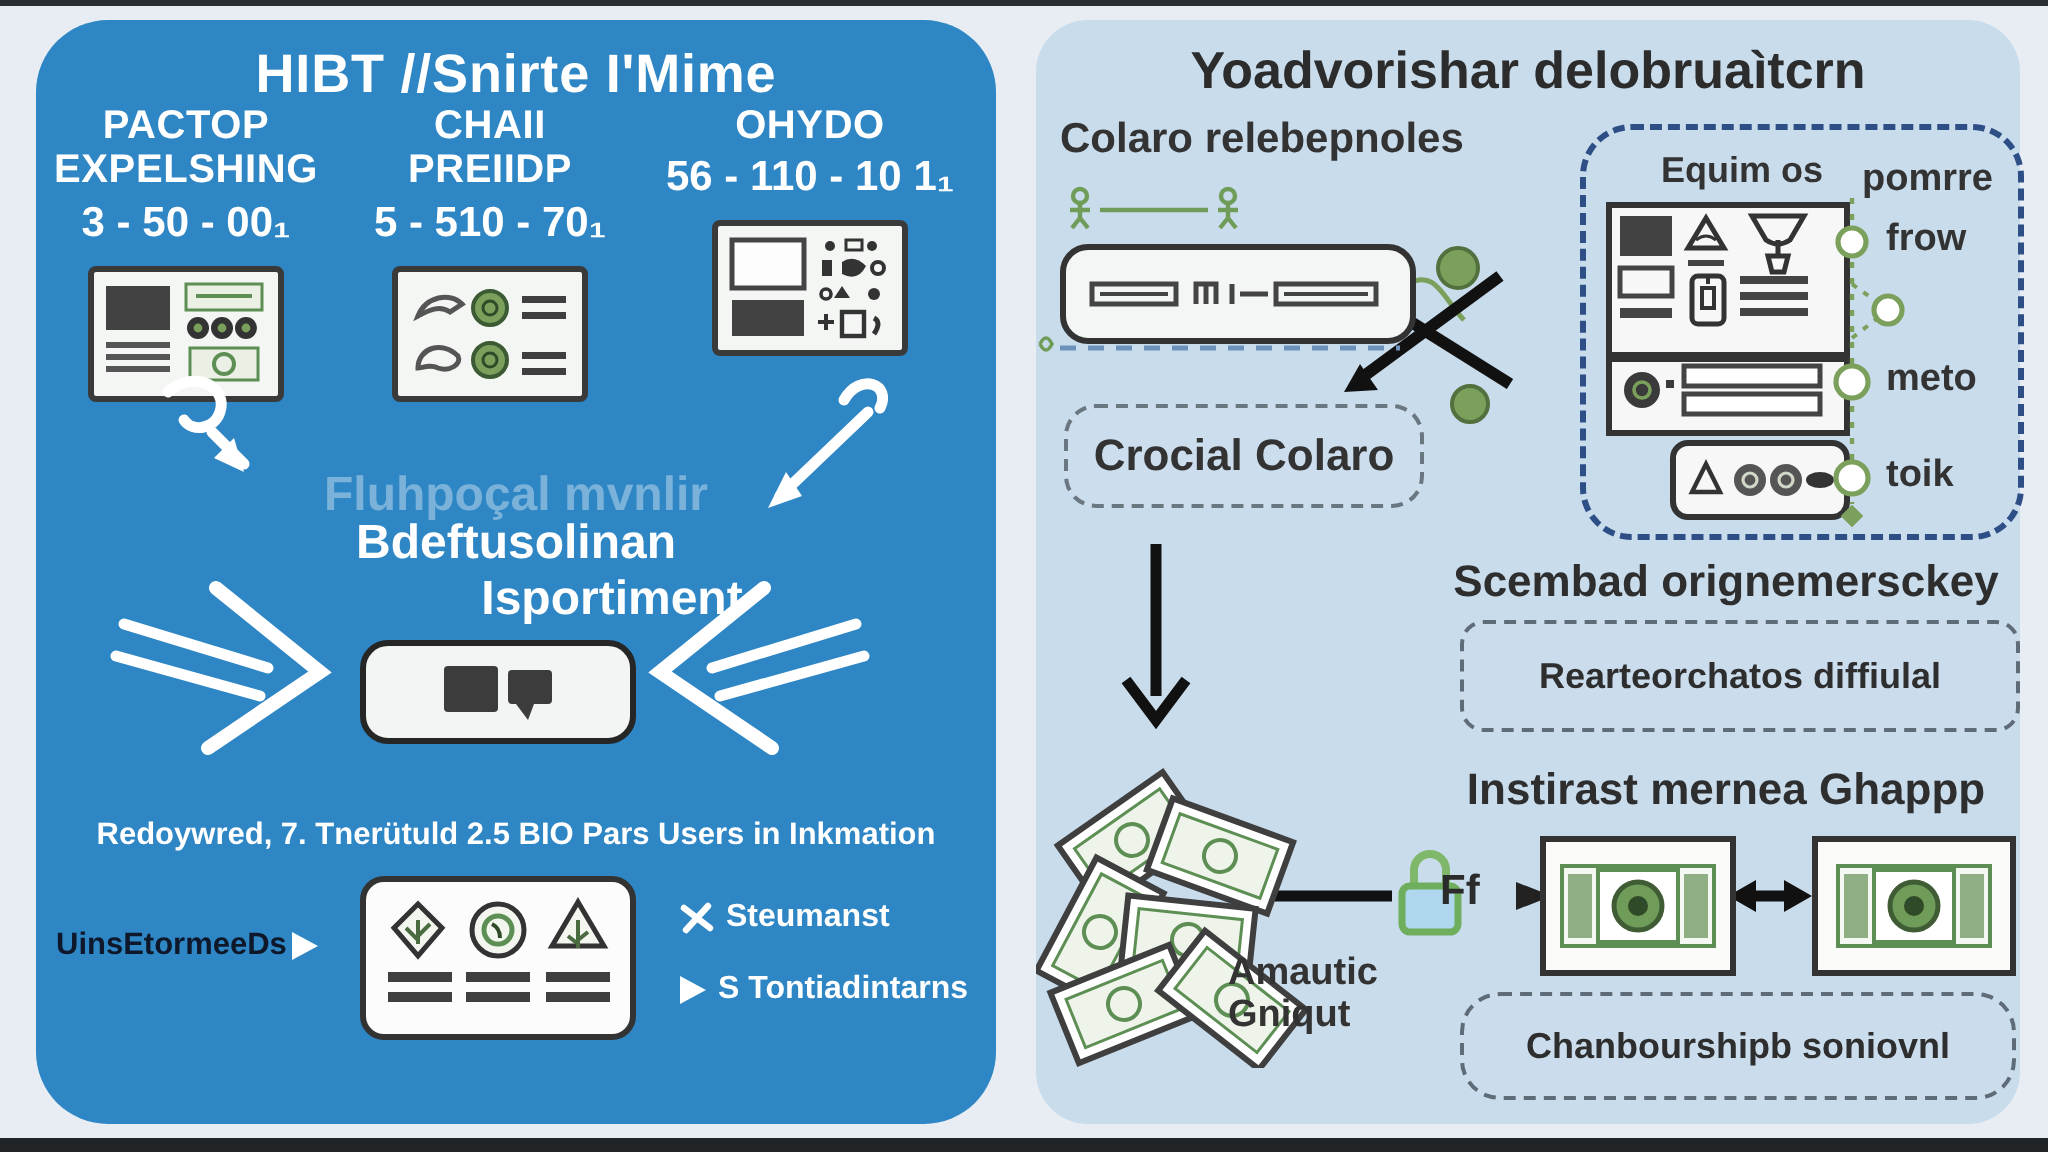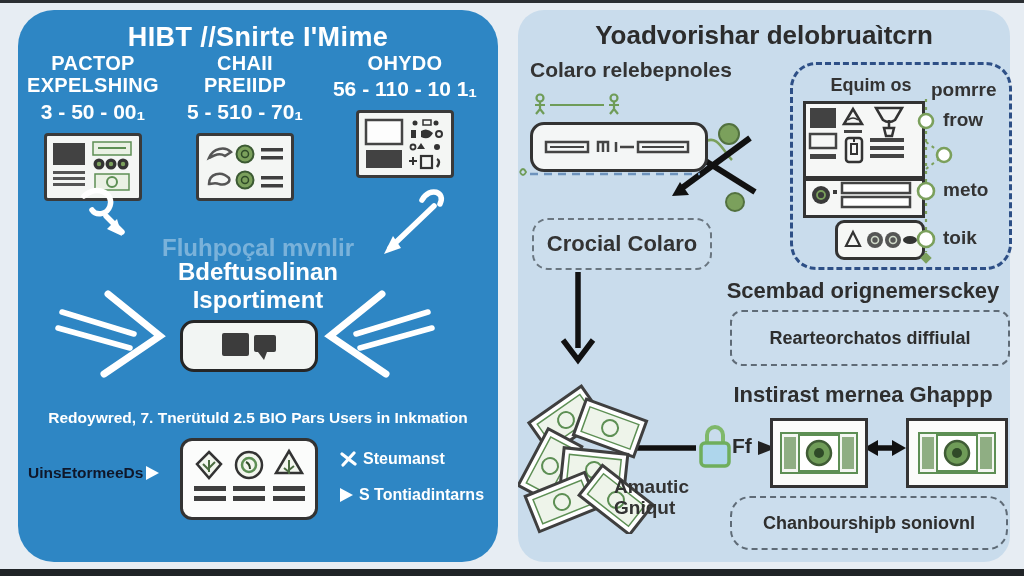--- a/index.html
+++ b/index.html
@@ -17,44 +17,44 @@
             font-size:27px;font-weight:bold;letter-spacing:.4px;}
   .col{position:absolute;top:42px;width:150px;text-align:center;color:#fff;}
   .col.c1{left:0;}.col.c2{left:152px;}.col.c3{left:312px;}
   .colhead{font-size:20px;font-weight:bold;line-height:1.12;letter-spacing:.3px;}
   .colval{font-size:21px;font-weight:bold;margin-top:3px;}
   .card{width:92px;height:62px;background:#f4f6f4;border:3px solid #3a3a3a;border-radius:4px;
         margin:9px auto 0;display:flex;align-items:center;justify-content:center;}
   .faded{position:absolute;top:224px;width:100%;text-align:center;
          color:rgba(214,233,247,.45);font-size:24px;font-weight:bold;}
   .bigline{position:absolute;width:100%;text-align:center;color:#fff;font-size:24px;font-weight:bold;}
-  .bl1{top:248px;}.bl2{top:276px;}
+  .bl1{top:248px;}.bl2{top:276px;padding-left:48px;}
   .pill{position:absolute;left:162px;top:310px;width:132px;height:46px;background:#f2f5f3;
         border:3.5px solid #262626;border-radius:14px;display:flex;align-items:center;justify-content:center;}
   .fcap{position:absolute;top:399px;width:100%;text-align:center;color:#fff;font-size:15.5px;font-weight:bold;}
   .flabel{position:absolute;left:10px;top:454px;color:#0f172a;font-size:15.5px;font-weight:bold;
           display:flex;align-items:center;gap:3px;}
   .tri-r{width:0;height:0;border-left:13px solid #fff;border-top:7px solid transparent;border-bottom:7px solid transparent;display:inline-block;}
   .bcard{position:absolute;left:162px;top:428px;width:132px;height:76px;background:#fbfcfb;
          border:3.5px solid #333;border-radius:12px;display:flex;align-items:center;justify-content:center;}
   .ritem{position:absolute;left:322px;color:#fff;font-size:16px;font-weight:bold;display:flex;align-items:center;gap:6px;}
   .r1{top:440px;}.r2{top:476px;}
   .overlay{position:absolute;left:0;top:0;pointer-events:none;}
 
   
   .rp-title{position:absolute;top:10px;width:100%;text-align:center;color:#2c2c2c;font-size:26px;font-weight:bold;}
   .rlabel1{position:absolute;left:12px;top:48px;color:#333;font-size:21px;font-weight:bold;}
   .rpill{position:absolute;left:12px;top:112px;width:172px;height:44px;background:#f4f6f6;
          border:3.5px solid #333;border-radius:14px;display:flex;align-items:center;justify-content:center;}
   .rlabel2{position:absolute;left:8px;top:174px;color:#333;font-size:22px;font-weight:bold;}
-  .crocial{position:absolute;left:14px;top:208px;width:176px;height:48px;border:2.5px dashed #6a7680;
+  .crocial{position:absolute;left:14px;top:192px;width:176px;height:48px;border:2.5px dashed #6a7680;
            border-radius:16px;display:flex;align-items:center;justify-content:center;color:#333;
            font-size:22px;font-weight:bold;background:rgba(255,255,255,.06);}
   .amautic{position:absolute;left:96px;top:466px;color:#333;font-size:19px;font-weight:bold;line-height:1.12;}
-  .ff{position:absolute;left:214px;top:424px;color:#2b2b2b;font-size:21px;font-weight:bold;}
+  .ff{position:absolute;left:202px;top:424px;color:#2b2b2b;font-size:21px;font-weight:bold;}
   .equip{position:absolute;left:272px;top:52px;width:216px;height:202px;border:3px dashed #2d4f86;border-radius:26px;}
   .equip-title{position:absolute;left:18px;top:10px;width:120px;text-align:center;color:#333;font-size:18px;font-weight:bold;}
   .ecard1{position:absolute;left:10px;top:36px;width:116px;height:72px;background:#f6f7f6;border:3px solid #333;}
   .ecard2{position:absolute;left:10px;top:113px;width:116px;height:34px;background:#f6f7f6;border:3px solid #333;}
   .ecard3{position:absolute;left:42px;top:155px;width:84px;height:34px;background:#f6f7f6;border:3px solid #333;
           border-radius:9px;display:flex;align-items:center;justify-content:center;}
   .tl-title{position:absolute;left:138px;top:14px;color:#333;font-size:19px;font-weight:bold;}
   .tl-label{position:absolute;left:150px;color:#333;font-size:19px;font-weight:bold;}
   .tlf{top:44px;}.tlm{top:114px;}.tlt{top:162px;}
   .sechead{position:absolute;color:#2e2e2e;font-size:22px;font-weight:bold;text-align:center;}

